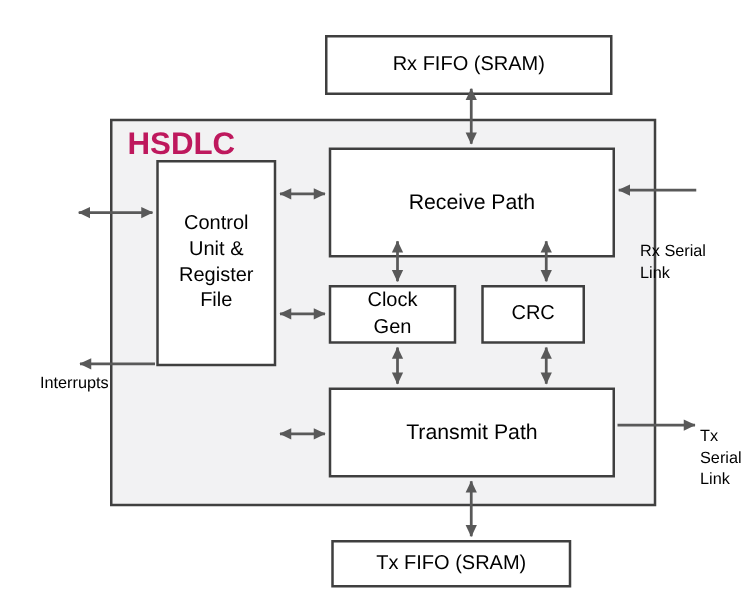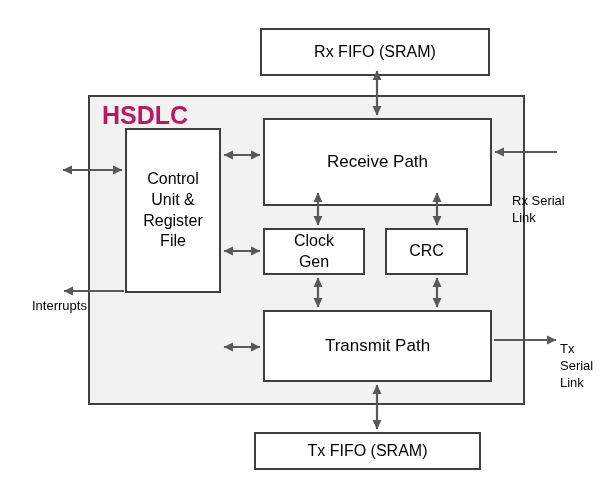--- a/index.html
+++ b/index.html
@@ -36,21 +36,21 @@
     font-size: 16px;
     line-height: 1.3;
     color: #000000;
   }
   .block-rx-fifo   { left: 260px; top: 28px;  width: 230px; height: 48px; }
   .block-receive   { left: 263px; top: 118px; width: 229px; height: 88px; font-size: 17px; }
   .block-control   { left: 125px; top: 128px; width: 96px;  height: 165px; padding: 0 12px; text-align: center; }
   .block-clockgen  { left: 263px; top: 228px; width: 102px; height: 47px; padding: 0 16px; }
   .block-crc       { left: 385px; top: 228px; width: 83px; height: 47px; }
   .block-transmit  { left: 263px; top: 310px; width: 229px; height: 72px; font-size: 17px; }
-  .block-tx-fifo   { left: 254px; top: 432px; width: 227px; height: 38px; }
+  .block-tx-fifo   { left: 265px; top: 432px; width: 192px; height: 38px; }
   .ext-label {
     position: absolute;
     font-size: 13px;
     line-height: 1.3;
     color: #000000;
     white-space: pre-line;
   }
   .lbl-host-bus   { left: 24px;  top: 180px; }
   .lbl-interrupts { left: 20px;  top: 298px; margin-left: 12px; }
   .lbl-rx-serial  { left: 512px; top: 150px; margin-top: 43px; }

